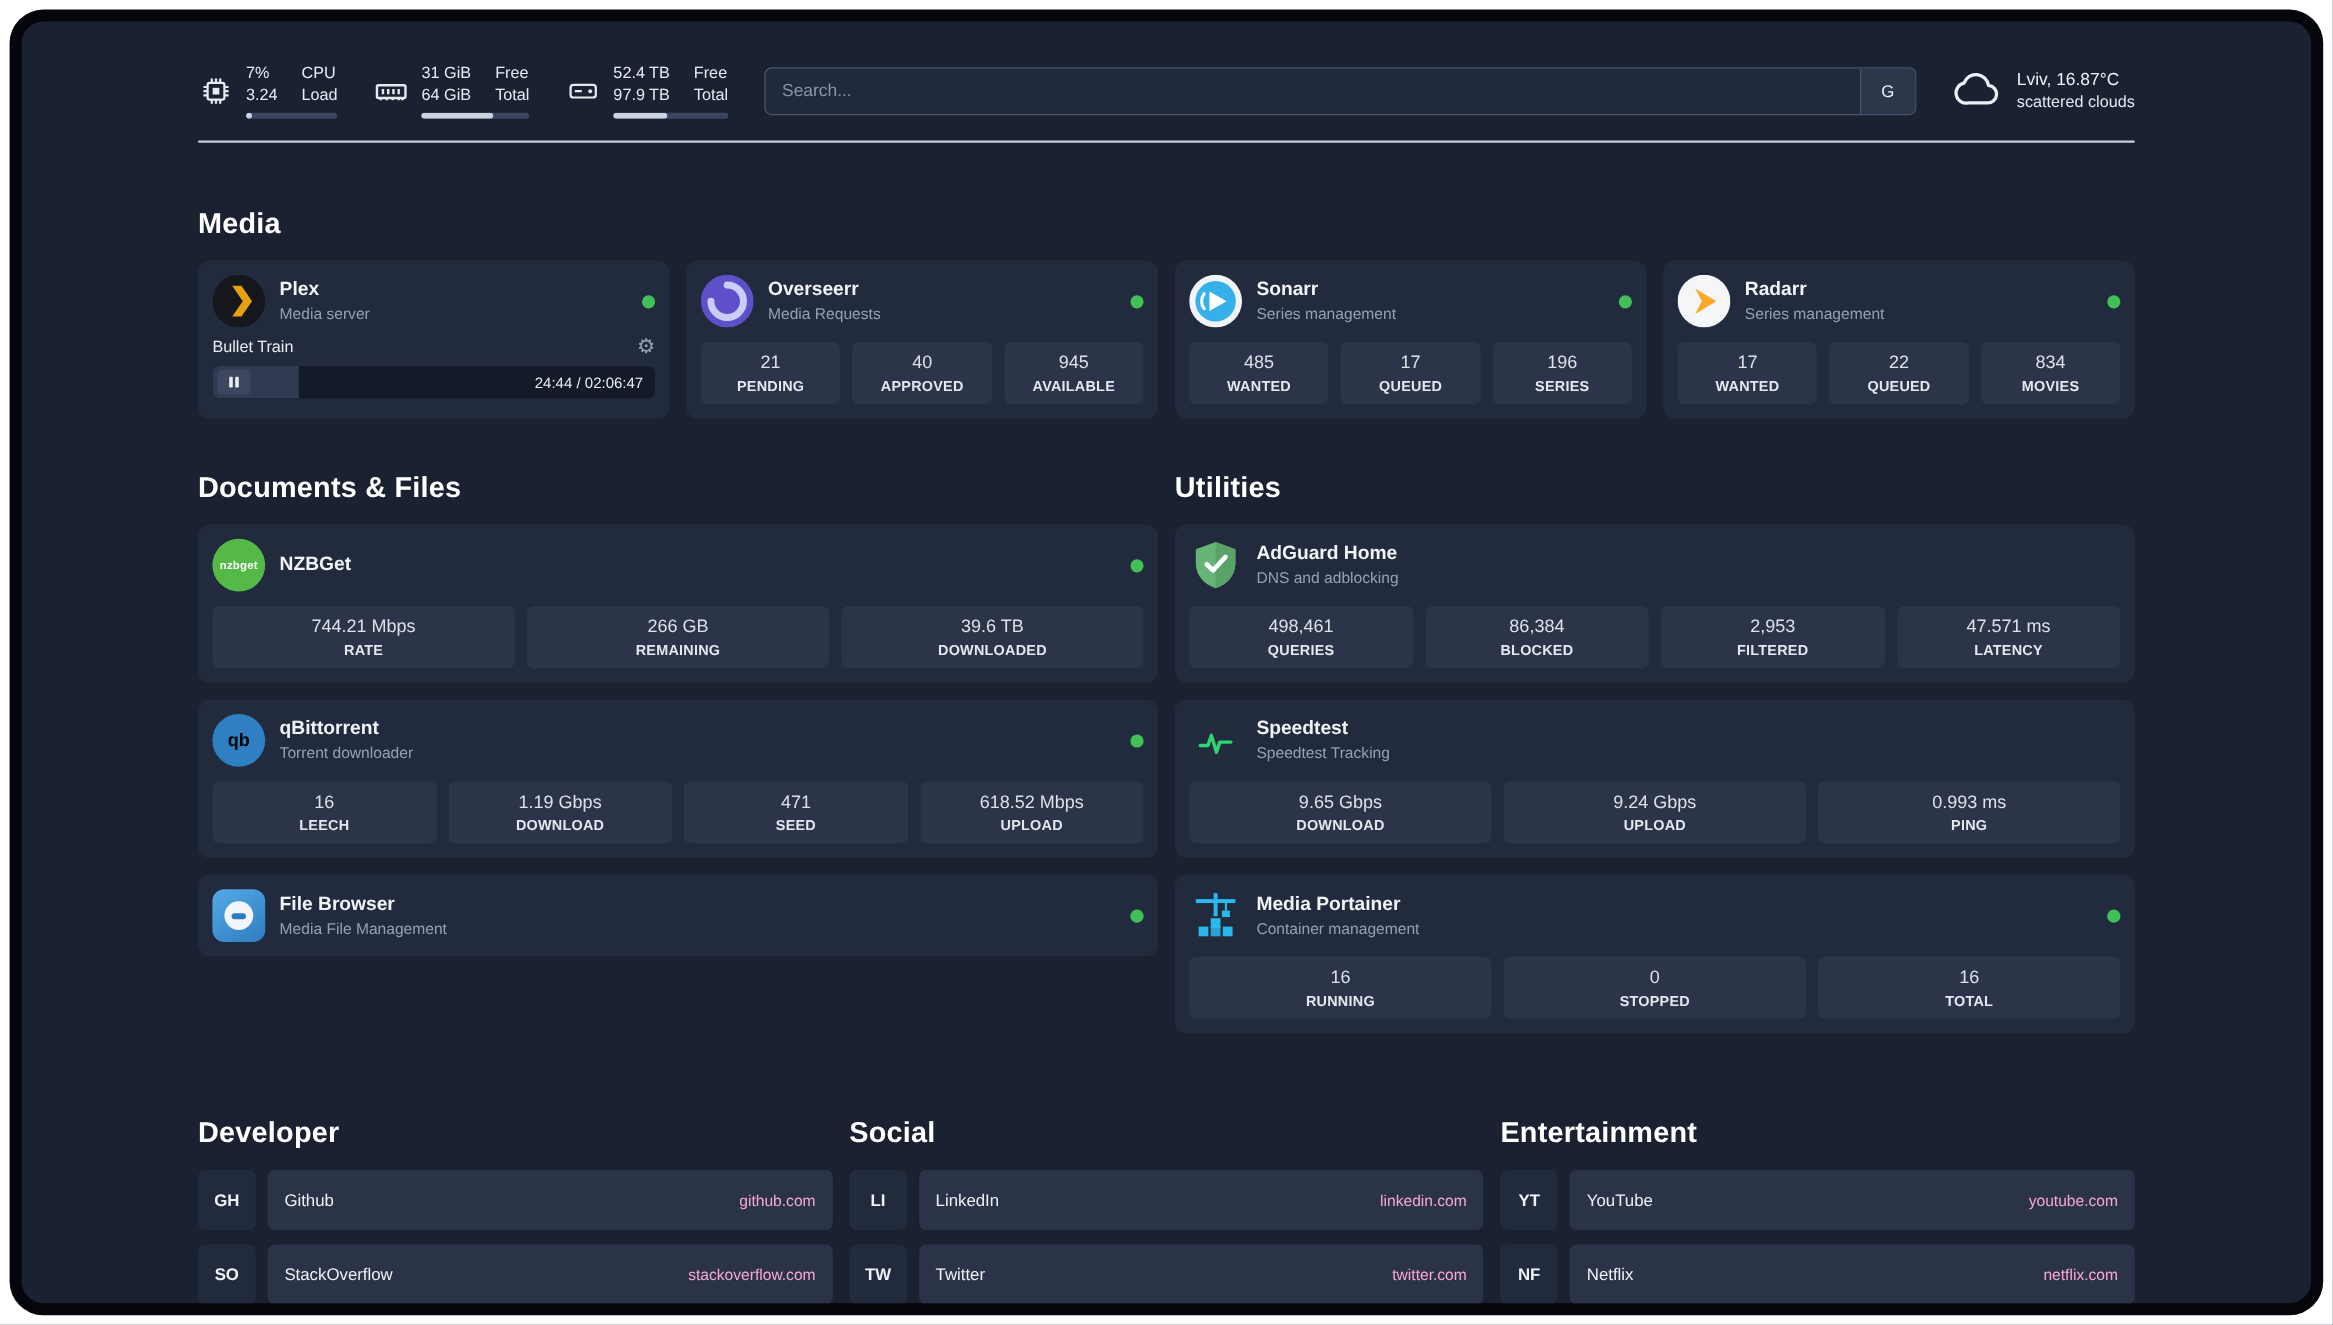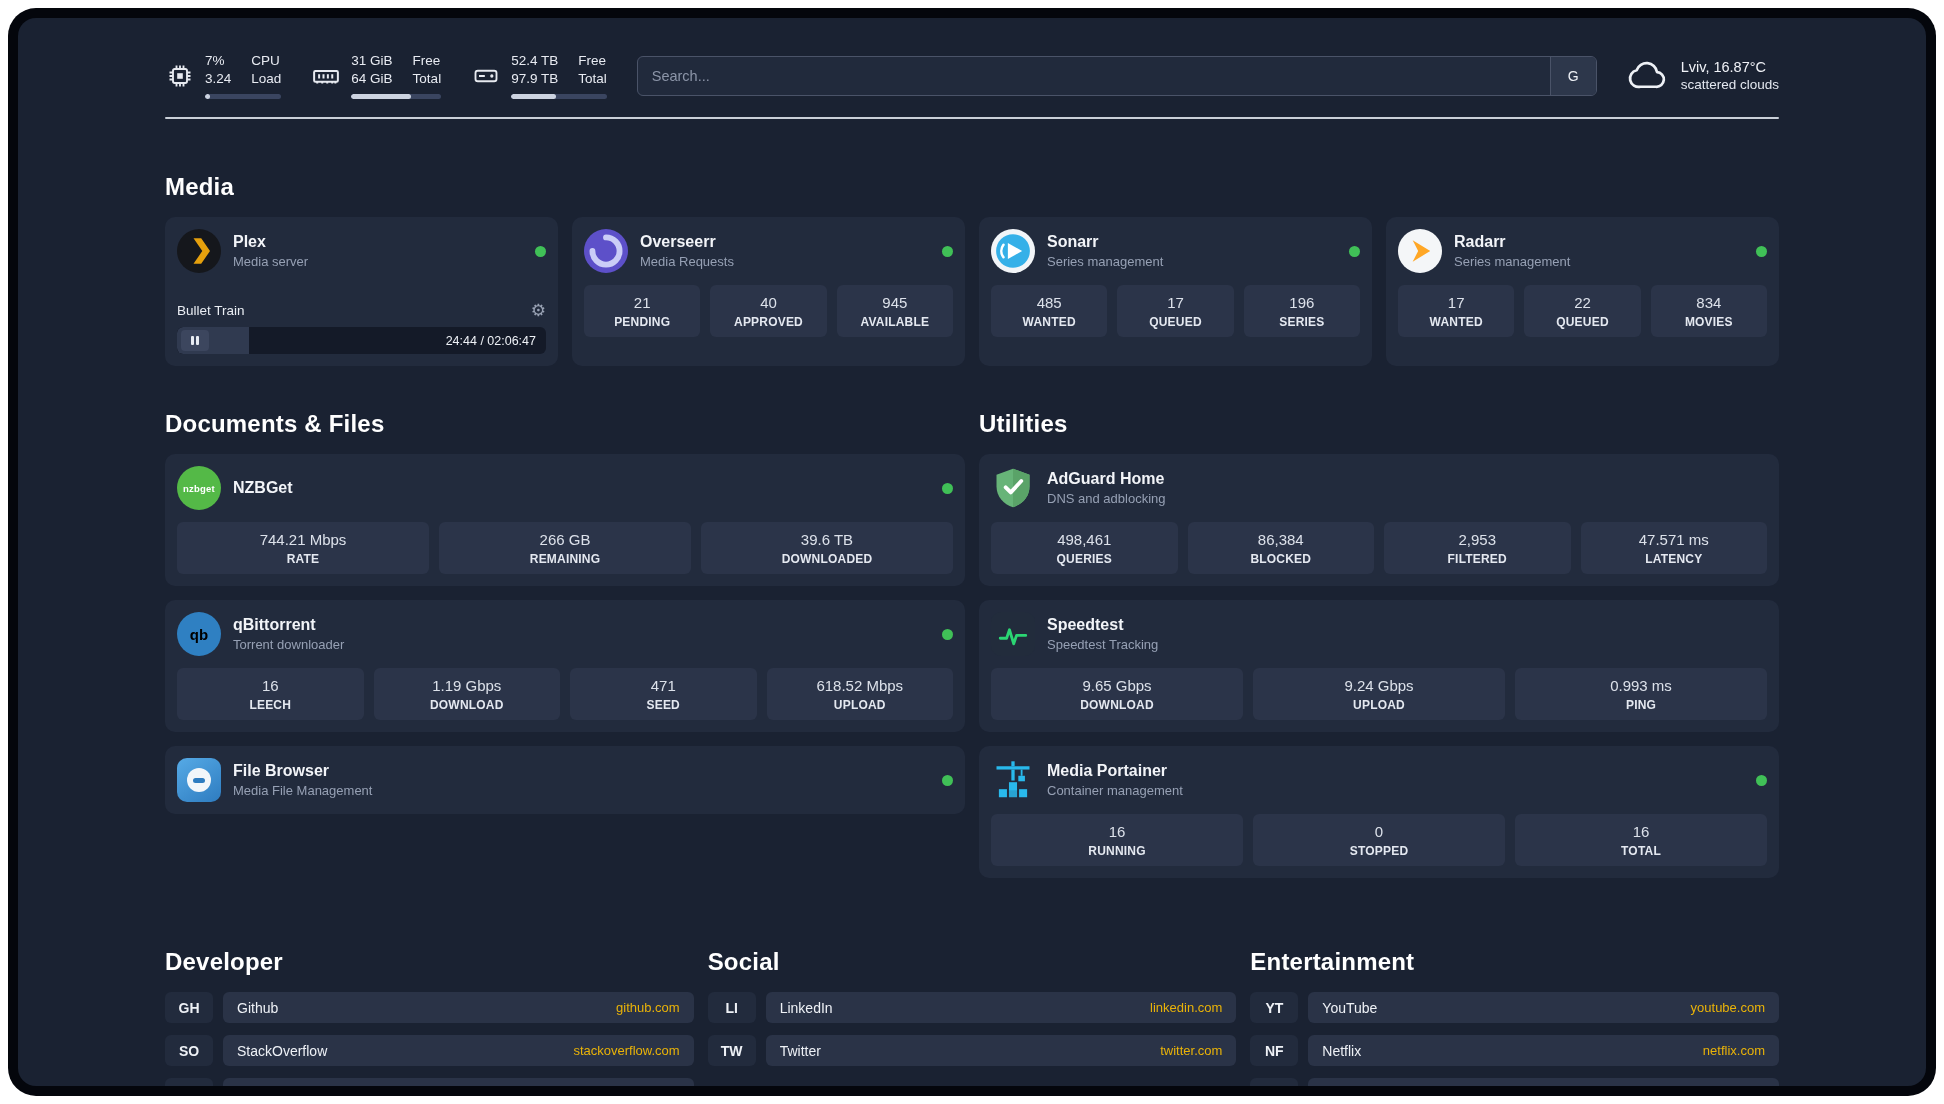--- a/index.html
+++ b/index.html
@@ -54,21 +54,21 @@
   .dot { width: 11px; height: 11px; border-radius: 50%; background: #40c057; flex: 0 0 auto; }
 
   .stats { display: grid; gap: 10px; margin-top: 12px; }
   .stats.c3 { grid-template-columns: repeat(3, 1fr); }
   .stats.c4 { grid-template-columns: repeat(4, 1fr); }
   .stat { background: #2b3449; border-radius: 6px; text-align: center; padding: 9px 4px 8px; min-width: 0; }
   .stat-value { font-size: 15px; color: #dce1ea; white-space: nowrap; overflow: hidden; }
   .stat-label { font-size: 12px; font-weight: 700; color: #e4e8f0; margin-top: 4px; letter-spacing: .2px; white-space: nowrap; }
 
   
-  .plex-row { margin-top: 29px; display: flex; align-items: center; justify-content: space-between; }
+  .plex-row { margin-top: 7px; display: flex; align-items: center; justify-content: space-between; }
   .plex-title { font-size: 13.5px; color: #e9edf3; }
   .gear { color: #99a2b4; font-size: 17px; line-height: 1; cursor: pointer; }
   .player { margin-top: 8px; height: 27px; background: #141a28; border-radius: 6px; position: relative;
             display: flex; align-items: center; overflow: hidden; cursor: pointer; }
   .player-fill { position: absolute; left: 0; top: 0; bottom: 0; background: #303a50; border-radius: 6px 0 0 6px; }
   .pause-chip { position: relative; margin-left: 4px; width: 28px; height: 21px; background: #3c465e;
                 border-radius: 4px; display: flex; align-items: center; justify-content: center; cursor: pointer; z-index: 2; }
   .player-time { position: absolute; right: 10px; font-size: 12.5px; color: #eef1f6; z-index: 2; margin-left: 47px; }
 
   
@@ -81,27 +81,27 @@
                       background: linear-gradient(145deg, #56aae6, #2e7cc0);
                       display: flex; align-items: center; justify-content: center; }
   .fb-ring { width: 24px; height: 24px; border-radius: 50%; background: #f2f6fa; display: flex; align-items: center; justify-content: center; }
   .fb-bar { width: 12px; height: 5px; border-radius: 3px; background: #2e7cc0; }
   .icon-speedtest { width: 44px; height: 44px; border-radius: 10px; background: #222c3c;
                     display: flex; align-items: center; justify-content: center; }
 
   
   .bottom-grid { display: grid; grid-template-columns: repeat(3, 1fr); gap: 14px; margin-top: 70px; }
   .bm-rows { display: flex; flex-direction: column; gap: 12px; }
-  .bm-row { display: flex; gap: 10px; height: 31px; cursor: pointer; justify-content: space-between; }
+  .bm-row { display: flex; gap: 10px; height: 50px; cursor: pointer; justify-content: space-between; }
   .bm-abbr { width: 48px; background: #222b3d; border-radius: 6px; display: flex; align-items: center;
              justify-content: center; color: #eef1f6; font-size: 14px; font-weight: 600; flex: 0 0 auto; }
   .bm-bar { flex: 1; background: #2a3347; border-radius: 6px; display: flex; align-items: center;
             justify-content: space-between; padding: 0 14px; min-width: 0; }
   .bm-name { font-size: 14px; color: #eef1f6; }
-  .bm-url { font-size: 13px; color: #eab308; }
+  .bm-url { font-size: 13px; color: #f9a8d4; }
 </style>
 </head>
 <body>
 
 <div class="frame">
 <div class="app">
 <div class="container">
 
   <div class="topbar">
 

